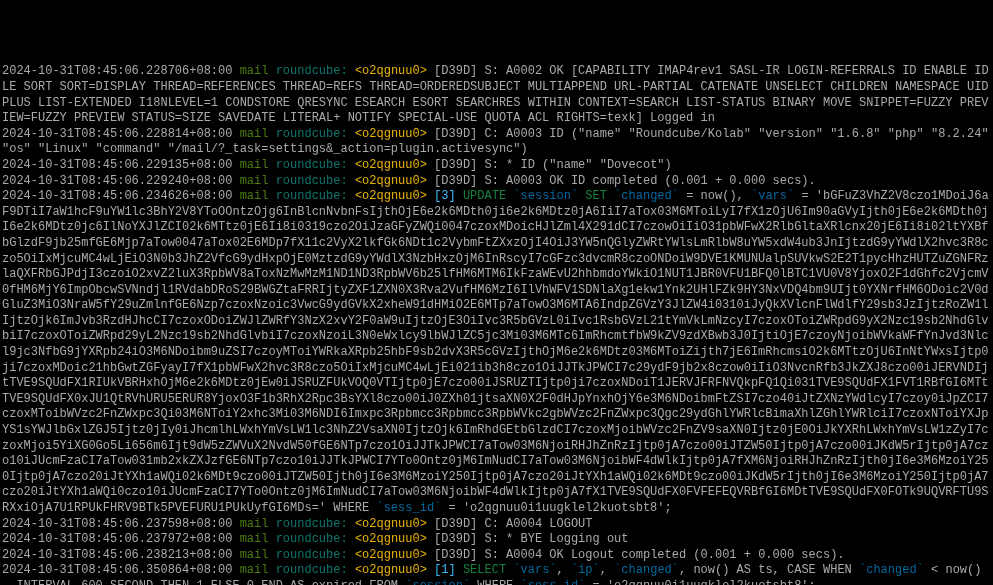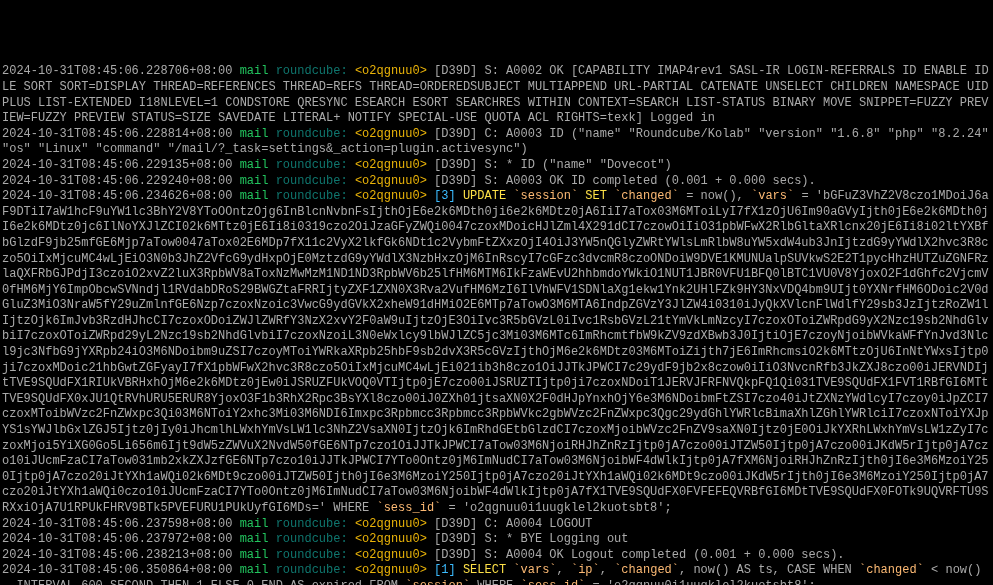--- a/index.html
+++ b/index.html
@@ -11,26 +11,26 @@
     color: #ccc;
     padding: 2px;
     white-space: pre-wrap;
     word-break: break-all;
     width: 993px;
     height: 585px;
     overflow: hidden;
   }
   .line { display: block; }
   .gray { color: #aaa; margin-top: 16px; }
-  .dimgray { color: #22c55e; }
+  .dimgray { color: #4d7c0f; }
   .white { color: #eab308; }
   .offwhite { color: #0f766e; }
   .cyan { color: #3cbcff; }
-  .orange { color: #fde047; font-family: Liberation Mono, monospace; }
-  .red { color: #fdba74; }
+  .orange { color: #15803d; font-family: Liberation Mono, monospace; }
+  .red { color: #0369a1; }
 </style>
 </head>
 <body>
 
 
 
 <div id="log"><span class="line"><span class="gray">2024-10-31T08:45:06.228706+08:00</span> <span class="dimgray">mail</span> <span class="offwhite">roundcube:</span> <span class="white">&lt;o2qgnuu0&gt;</span> <span class="gray">[D39D] S: A0002 OK [CAPABILITY IMAP4rev1 SASL-IR LOGIN-REFERRALS ID ENABLE IDLE SORT SORT=DISPLAY THREAD=REFERENCES THREAD=REFS THREAD=ORDEREDSUBJECT MULTIAPPEND URL-PARTIAL CATENATE UNSELECT CHILDREN NAMESPACE UIDPLUS LIST-EXTENDED I18NLEVEL=1 CONDSTORE QRESYNC ESEARCH ESORT SEARCHRES WITHIN CONTEXT=SEARCH LIST-STATUS BINARY MOVE SNIPPET=FUZZY PREVIEW=FUZZY PREVIEW STATUS=SIZE SAVEDATE LITERAL+ NOTIFY SPECIAL-USE QUOTA ACL RIGHTS=texk] Logged in</span></span><span class="line"><span class="gray">2024-10-31T08:45:06.228814+08:00</span> <span class="dimgray">mail</span> <span class="offwhite">roundcube:</span> <span class="white">&lt;o2qgnuu0&gt;</span> <span class="gray">[D39D] C: A0003 ID ("name" "Roundcube/Kolab" "version" "1.6.8" "php" "8.2.24" "os" "Linux" "command" "/mail/?_task=settings&amp;_action=plugin.activesync")</span></span><span class="line"><span class="gray">2024-10-31T08:45:06.229135+08:00</span> <span class="dimgray">mail</span> <span class="offwhite">roundcube:</span> <span class="white">&lt;o2qgnuu0&gt;</span> <span class="gray">[D39D] S: * ID ("name" "Dovecot")</span></span><span class="line"><span class="gray">2024-10-31T08:45:06.229240+08:00</span> <span class="dimgray">mail</span> <span class="offwhite">roundcube:</span> <span class="white">&lt;o2qgnuu0&gt;</span> <span class="gray">[D39D] S: A0003 OK ID completed (0.001 + 0.000 secs).</span></span><span class="line"><span class="gray">2024-10-31T08:45:06.234626+08:00</span> <span class="dimgray">mail</span> <span class="offwhite">roundcube:</span> <span class="white">&lt;o2qgnuu0&gt;</span> <span class="cyan">[3]</span> <span class="orange">UPDATE </span><span class="red">`session`</span><span class="orange"> SET </span><span class="red">`changed`</span><span class="gray"> = now(), </span><span class="red">`vars`</span><span class="gray"> = 'bGFuZ3VhZ2V8czo1MDoiJ6aF9DTiI7aW1hcF9uYW1lc3BhY2V8YToOOntzOjg6InBlcnNvbnFsIjthOjE6e2k6MDth0ji6e2k6MDtz0jA6IiI7aTox03M6MToiLyI7fX1zOjU6Im90aGVyIjth0jE6e2k6MDth0jI6e2k6MDtz0jc6IlNoYXJlZCI02k6MTtz0jE6Ii8i0319czo2OiJzaGFyZWQi0047czoxMDoicHJlZml4X291dCI7czowOiIiO31pbWFwX2RlbGltaXRlcnx20jE6Ii8i02ltYXBfbGlzdF9jb25mfGE6Mjp7aTow0047aTox02E6MDp7fX11c2VyX2lkfGk6NDt1c2VybmFtZXxzOjI4OiJ3YW5nQGlyZWRtYWlsLmRlbW8uYW5xdW4ub3JnIjtzdG9yYWdlX2hvc3R8czo5OiIxMjcuMC4wLjEiO3N0b3JhZ2VfcG9ydHxpOjE0MztzdG9yYWdlX3NzbHxzOjM6InRscyI7cGFzc3dvcmR8czoONDoiW9DVE1KMUNUalpSUVkwS2E2T1pycHhzHUTZuZGNFRzlaQXFRbGJPdjI3czoiO2xvZ2luX3RpbWV8aToxNzMwMzM1ND1ND3RpbWV6b25lfHM6MTM6IkFzaWEvU2hhbmdoYWkiO1NUT1JBR0VFU1BFQ0lBTC1VU0V8YjoxO2F1dGhfc2VjcmV0fHM6MjY6ImpObcwSVNndjl1RVdabDRoS29BWGZtaFRRIjtyZXF1ZXN0X3Rva2VufHM6MzI6IlVhWFV1SDNlaXg1ekw1Ynk2UHlFZk9HY3NxVDQ4bm9UIjt0YXNrfHM6ODoic2V0dGluZ3MiO3NraW5fY29uZmlnfGE6Nzp7czoxNzoic3VwcG9ydGVkX2xheW91dHMiO2E6MTp7aTowO3M6MTA6IndpZGVzY3JlZW4i0310iJyQkXVlcnFlWdlfY29sb3JzIjtzRoZW1lIjtzOjk6ImJvb3RzdHJhcCI7czoxODoiZWJlZWRfY3NzX2xvY2F0aW9uIjtzOjE3OiIvc3R5bGVzL0iIvc1RsbGVzL21tYmVkLmNzcyI7czoxOToiZWRpdG9yX2Nzc19sb2NhdGlvbiI7czoxOToiZWRpd29yL2Nzc19sb2NhdGlvbiI7czoxNzoiL3N0eWxlcy9lbWJlZC5jc3Mi03M6MTc6ImRhcmtfbW9kZV9zdXBwb3J0IjtiOjE7czoyNjoibWVkaWFfYnJvd3Nlcl9jc3NfbG9jYXRpb24iO3M6NDoibm9uZSI7czoyMToiYWRkaXRpb25hbF9sb2dvX3R5cGVzIjthOjM6e2k6MDtz03M6MToiZijth7jE6ImRhcmsiO2k6MTtzOjU6InNtYWxsIjtp0ji7czoxMDoic21hbGwtZGFyayI7fX1pbWFwX2hvc3R8czo5OiIxMjcuMC4wLjEi021ib3h8czo1OiJJTkJPWCI7c29ydF9jb2x8czow0iIiO3NvcnRfb3JkZXJ8czo00iJERVNDIjtTVE9SQUdFX1RIUkVBRHxhOjM6e2k6MDtz0jEw0iJSRUZFUkVOQ0VTIjtp0jE7czo00iJSRUZTIjtp0ji7czoxNDoiT1JERVJFRFNVQkpFQ1Qi031TVE9SQUdFX1FVT1RBfGI6MTtTVE9SQUdFX0xJU1QtRVhURU5ERUR8YjoxO3F1b3RhX2Rpc3BsYXl8czo00iJ0ZXh01jtsaXN0X2F0dHJpYnxhOjY6e3M6NDoibmFtZSI7czo40iJtZXNzYWdlcyI7czoy0iJpZCI7czoxMToibWVzc2FnZWxpc3Qi03M6NToiY2xhc3Mi03M6NDI6Imxpc3Rpbmcc3Rpbmcc3RpbWVkc2gbWVzc2FnZWxpc3Qgc29ydGhlYWRlcBimaXhlZGhlYWRlciI7czoxNToiYXJpYS1sYWJlbGxlZGJ5Ijtz0jIy0iJhcmlhLWxhYmVsLW1lc3NhZ2VsaXN0IjtzOjk6ImRhdGEtbGlzdCI7czoxMjoibWVzc2FnZV9saXN0Ijtz0jE0OiJkYXRhLWxhYmVsLW1zZyI7czoxMjoi5YiXG0Go5Li656m6Ijt9dW5zZWVuX2NvdW50fGE6NTp7czo1OiJJTkJPWCI7aTow03M6NjoiRHJhZnRzIjtp0jA7czo00iJTZW50Ijtp0jA7czo00iJKdW5rIjtp0jA7czo10iJUcmFzaCI7aTow031mb2xkZXJzfGE6NTp7czo10iJJTkJPWCI7YTo0Ontz0jM6ImNudCI7aTow03M6NjoibWF4dWlkIjtp0jA7fXM6NjoiRHJhZnRzIjth0jI6e3M6MzoiY250Ijtp0jA7czo20iJtYXh1aWQi02k6MDt9czo00iJTZW50Ijth0jI6e3M6MzoiY250Ijtp0jA7czo20iJtYXh1aWQi02k6MDt9czo00iJKdW5rIjth0jI6e3M6MzoiY250Ijtp0jA7czo20iJtYXh1aWQi0czo10iJUcmFzaCI7YTo0Ontz0jM6ImNudCI7aTow03M6NjoibWF4dWlkIjtp0jA7fX1TVE9SQUdFX0FVFEFEQVRBfGI6MDtTVE9SQUdFX0FOTk9UQVRFTU9SRXxiOjA7U1RPUkFHRV9BTk5PVEFURU1PUkUyfGI6MDs=' WHERE </span><span class="red">`sess_id`</span><span class="gray"> = 'o2qgnuu0i1uugklel2kuotsbt8';</span></span><span class="line"><span class="gray">2024-10-31T08:45:06.237598+08:00</span> <span class="dimgray">mail</span> <span class="offwhite">roundcube:</span> <span class="white">&lt;o2qgnuu0&gt;</span> <span class="gray">[D39D] C: A0004 LOGOUT</span></span><span class="line"><span class="gray">2024-10-31T08:45:06.237972+08:00</span> <span class="dimgray">mail</span> <span class="offwhite">roundcube:</span> <span class="white">&lt;o2qgnuu0&gt;</span> <span class="gray">[D39D] S: * BYE Logging out</span></span><span class="line"><span class="gray">2024-10-31T08:45:06.238213+08:00</span> <span class="dimgray">mail</span> <span class="offwhite">roundcube:</span> <span class="white">&lt;o2qgnuu0&gt;</span> <span class="gray">[D39D] S: A0004 OK Logout completed (0.001 + 0.000 secs).</span></span><span class="line"><span class="gray">2024-10-31T08:45:06.350864+08:00</span> <span class="dimgray">mail</span> <span class="offwhite">roundcube:</span> <span class="white">&lt;o2qgnuu0&gt;</span> <span class="cyan">[1]</span> <span class="orange">SELECT </span><span class="red">`vars`</span><span class="gray">, </span><span class="red">`ip`</span><span class="gray">, </span><span class="red">`changed`</span><span class="gray">, now() AS ts, CASE WHEN </span><span class="red">`changed`</span><span class="gray"> &lt; now() - INTERVAL 600 SECOND THEN 1 ELSE 0 END AS expired FROM </span><span class="red">`session`</span><span class="gray"> WHERE </span><span class="red">`sess_id`</span><span class="gray"> = 'o2qgnuu0i1uugklel2kuotsbt8';</span></span></div>
 
 
 

